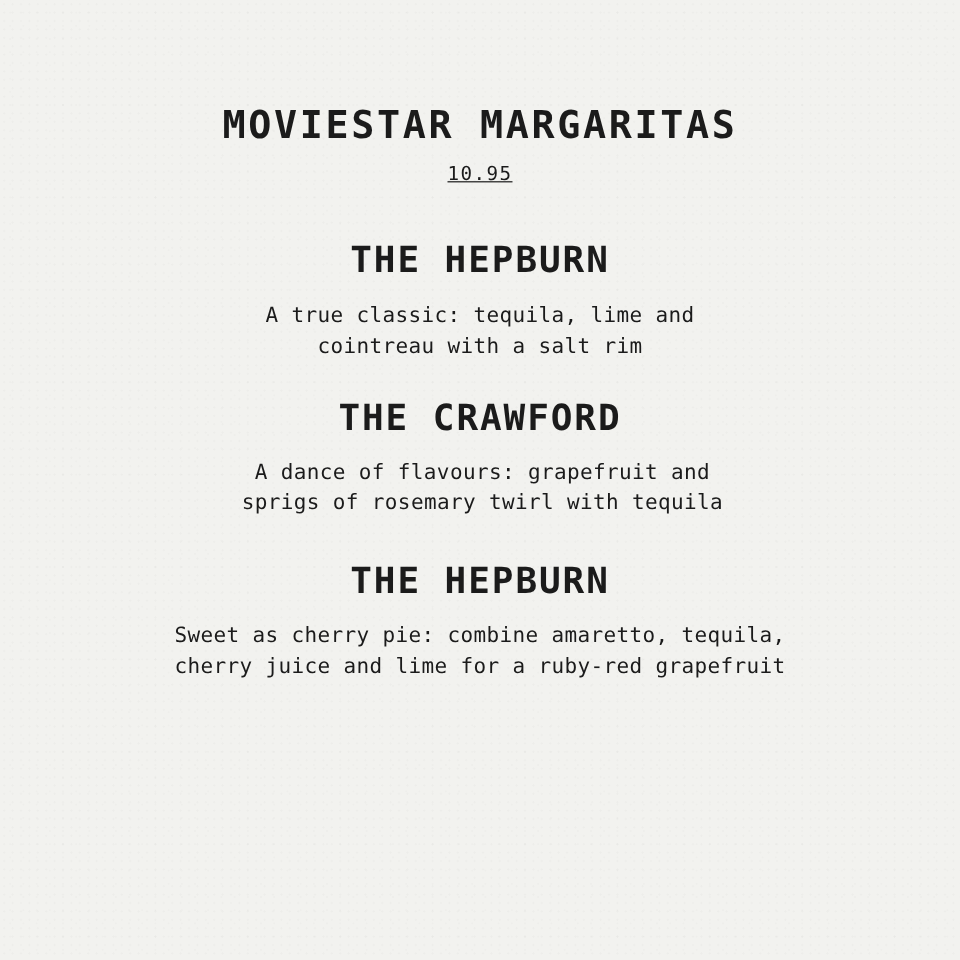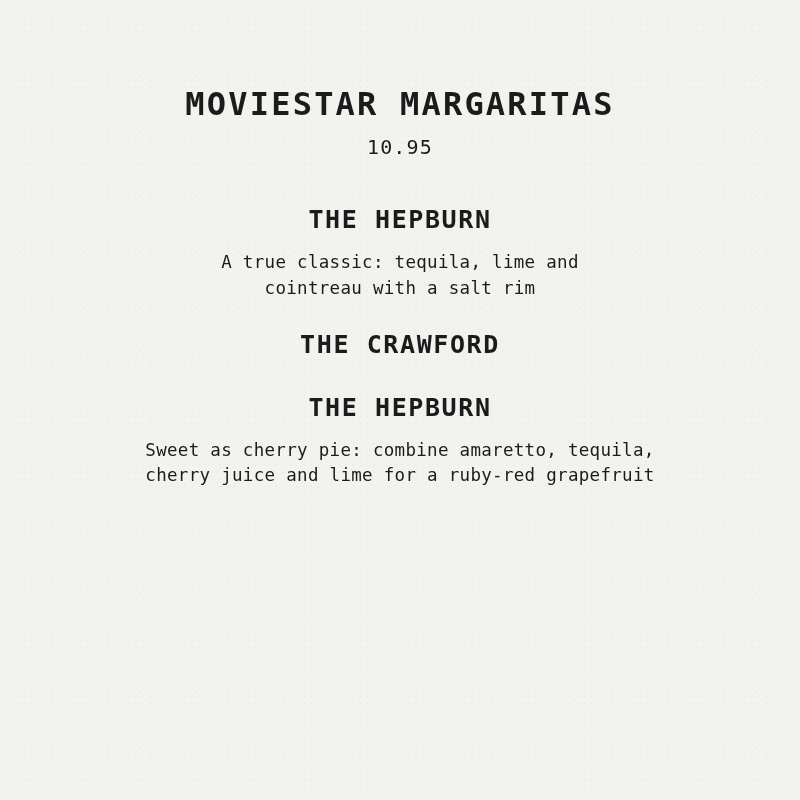--- a/index.html
+++ b/index.html
@@ -39,30 +39,31 @@
     margin-bottom: 46px;
   }
   .menu-title {
     font-size: 32px;
     letter-spacing: 2.2px;
     font-weight: 700;
     line-height: 1.15;
     margin: 0;
   }
   .menu-price {
-    font-size: 20px;
+    font-size: 16px;
     letter-spacing: 1.2px;
     margin-top: 12px;
+    text-decoration: underline;
   }
   .drink {
     margin-bottom: 28px;
   }
   .drink-name {
     text-align: center;
-    font-size: 25px;
+    font-size: 30px;
     font-weight: 700;
     letter-spacing: 1.6px;
     margin: 0 0 16px 0;
   }
   .drink-desc {
     font-size: 17.5px;
     line-height: 1.48;
     letter-spacing: 0.3px;
     text-align: center;
     margin: 0;
@@ -88,20 +89,22 @@
 
   <div class="drink">
     <h2 class="drink-name">THE HEPBURN</h2>
     <p class="drink-desc">A true classic: tequila, lime and
 cointreau with a salt rim</p>
   </div>
 
 
   <div class="drink drink-spacer-lg">
     <h2 class="drink-name">THE CRAWFORD</h2>
+    <p class="drink-desc">A dance of flavours: grapefruit and
+sprigs of rosemary twirl with tequila</p>
   </div>
 
   <div class="drink">
     <h2 class="drink-name">THE HEPBURN</h2>
     <p class="drink-desc">Sweet as cherry pie: combine amaretto, tequila,
 cherry juice and lime for a ruby-red grapefruit</p>
   </div>
 
 </div>
 

